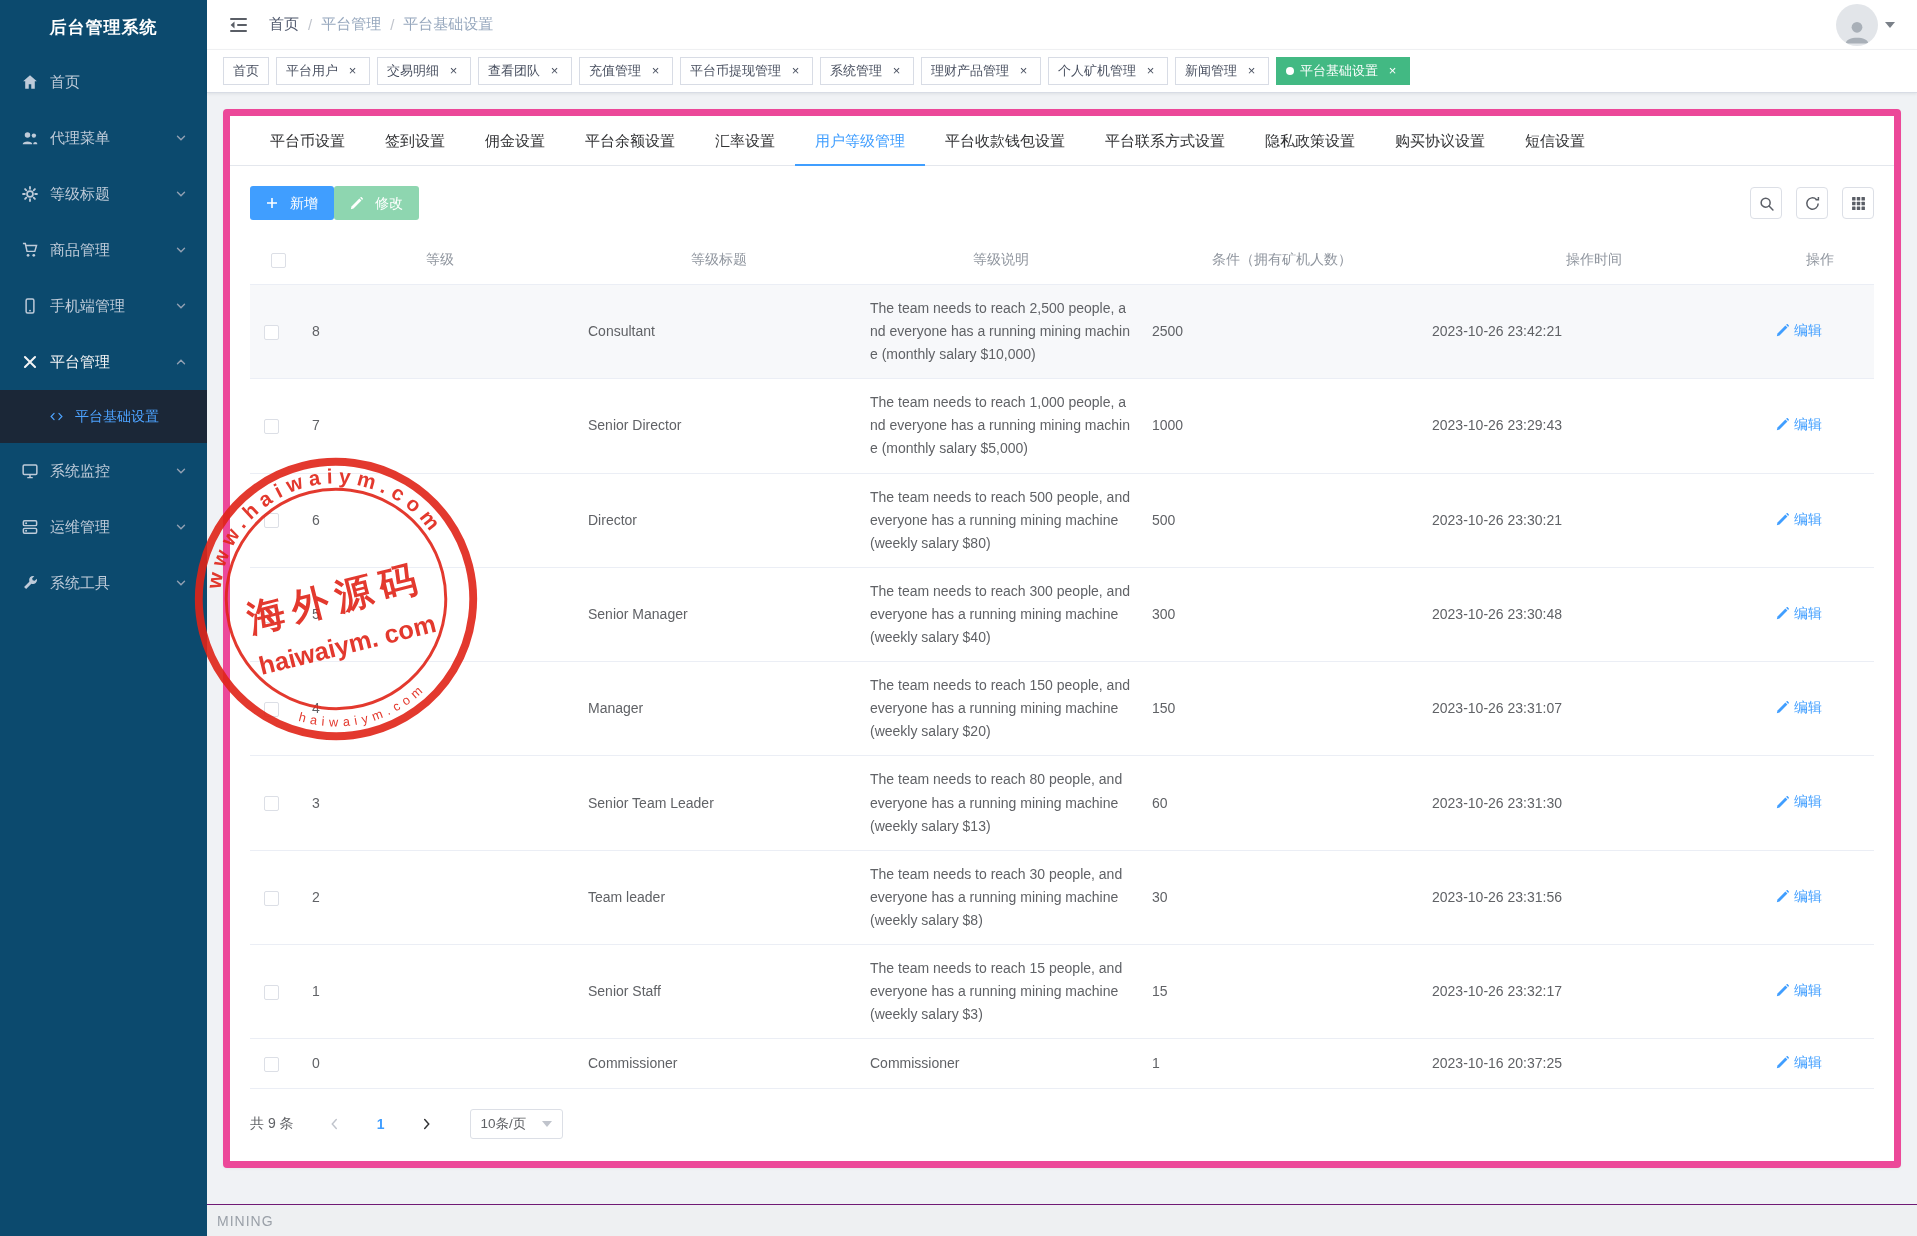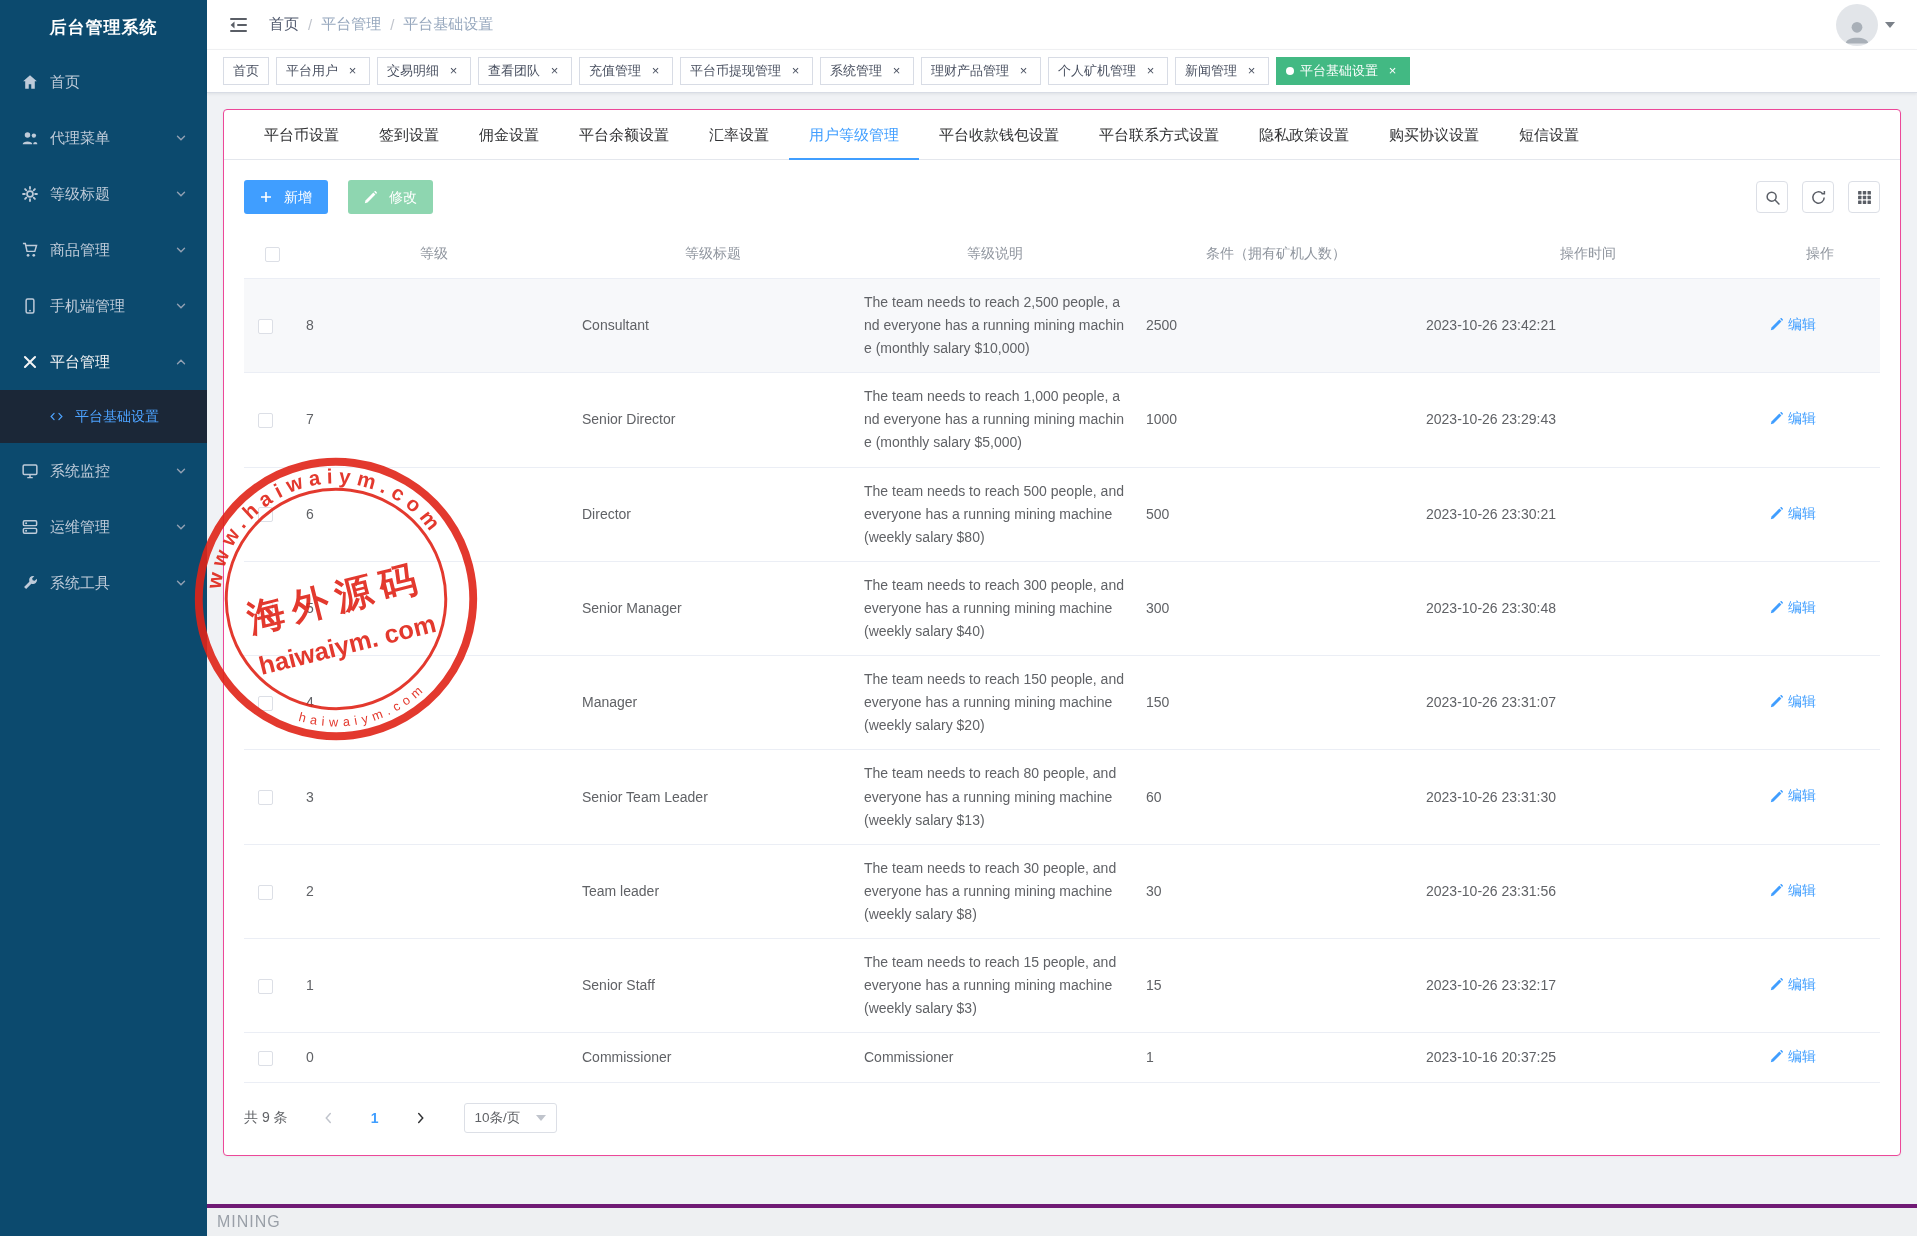--- a/index.html
+++ b/index.html
@@ -35,32 +35,32 @@
   .user-caret { display:flex; color:#7a8088; cursor:pointer; }
 
   .tagbar { height:43px; flex:none; background:#fff; border-bottom:1px solid #d8dce5; box-shadow:0 1px 3px rgba(0,21,41,.08); display:flex; align-items:center; padding:0 16px; gap:7px; }
   .tag { display:inline-flex; align-items:center; height:28px; padding:0 9px; border:1px solid #d8dce5; background:#fff; color:#495060; font-size:13px; cursor:pointer; white-space:nowrap; }
   .tag .dot { width:8px; height:8px; border-radius:50%; background:#fff; margin-right:6px; display:none; }
   .tag.active { background:#42b983; border-color:#42b983; color:#fff; }
   .tag.active .dot { display:inline-block; }
   .tag .close { margin-left:7px; width:15px; height:15px; line-height:14px; text-align:center; border-radius:50%; font-size:13px; }
 
   .content { flex:1; min-height:0; padding:16px 16px 0 16px; position:relative; overflow:hidden; }
-  .card { background:#fff; border:1px solid #ec4899; border-radius:4px; min-height:1044px; box-shadow:0 1px 3px rgba(0,0,0,.04); }
+  .card { background:#fff; border:7px solid #ec4899; border-radius:4px; min-height:1044px; box-shadow:0 1px 3px rgba(0,0,0,.04); }
 
   .tabs { display:flex; padding:0 20px; border-bottom:1px solid #e4e7ed; }
   .tab { padding:0 20px; height:50px; line-height:50px; font-size:15px; color:#303133; cursor:pointer; margin-bottom:-1px; white-space:nowrap; }
   .tab.active { color:#409eff; border-bottom:2px solid #409eff; }
 
   .card-body { padding:16px 20px; }
   .toolbar { display:flex; align-items:center; margin:4px 0 16px 0; }
   .btn { display:inline-flex; align-items:center; gap:12px; border:none; border-radius:3px; font-size:14px; padding:10px 16px; color:#fff; cursor:pointer; line-height:1; }
   .btn svg { display:block; }
   .btn-primary { background:#409eff; }
-  .btn-edit { background:#8ed6b0; margin-left:20px; }
+  .btn-edit { background:#8ed6b0; margin-left:0; }
   .toolbar-right { margin-left:auto; display:flex; gap:14px; }
   .icon-btn { width:32px; height:32px; border:1px solid #dcdfe6; border-radius:4px; background:#fff; color:#5a5e66; display:flex; align-items:center; justify-content:center; cursor:pointer; }
   .icon-btn svg { width:15px; height:15px; }
 
   table { width:100%; border-collapse:collapse; table-layout:fixed; }
   th { font-size:14px; color:#8f959e; font-weight:500; text-align:center; padding:15px 10px; border-bottom:1px solid #ebeef5; white-space:nowrap; }
   th.cb-col, td.cb-col { padding-left:14px; }
   td { font-size:14px; color:#606266; padding:12px 10px; border-bottom:1px solid #ebeef5; vertical-align:middle; line-height:1.65; }
   td.desc { word-break:break-all; }
   tr.shaded { background:#f7f8fa; }
@@ -69,21 +69,21 @@
   .edit-link svg { width:13px; height:13px; }
 
   .pagination { display:flex; align-items:center; gap:16px; margin:20px 0 6px 0; font-size:14px; color:#606266; }
   .pg-total { margin-right:10px; }
   .page-btn { min-width:30px; height:30px; display:inline-flex; align-items:center; justify-content:center; background:transparent; border:none; font-size:14px; color:#303133; cursor:pointer; }
   .page-btn.disabled { color:#c0c4cc; }
   .page-btn.current { color:#409eff; font-weight:bold; }
   .page-size { display:inline-flex; align-items:center; gap:16px; border:1px solid #dcdfe6; border-radius:3px; height:30px; padding:0 10px; color:#606266; cursor:pointer; margin-left:12px; font-size:13.5px; }
   .page-size .caret { display:flex; color:#c0c4cc; }
 
-  .footer { height:32px; flex:none; display:flex; align-items:center; padding:0 10px; background:#eef0f2; border-top:4px solid #701a75; color:#9aa0a8; font-size:16px; letter-spacing:1px; }
+  .footer { height:32px; flex:none; display:flex; align-items:center; padding:0 10px; background:#eef0f2; border-top:1px solid #701a75; color:#9aa0a8; font-size:14px; letter-spacing:1px; }
 
   
   .watermark { position:absolute; left:189px; top:452px; width:294px; height:294px; pointer-events:none; z-index:30; opacity:.9; }
 </style>
 </head>
 <body>
 
 <div class="app">
 
   <aside class="sidebar">

